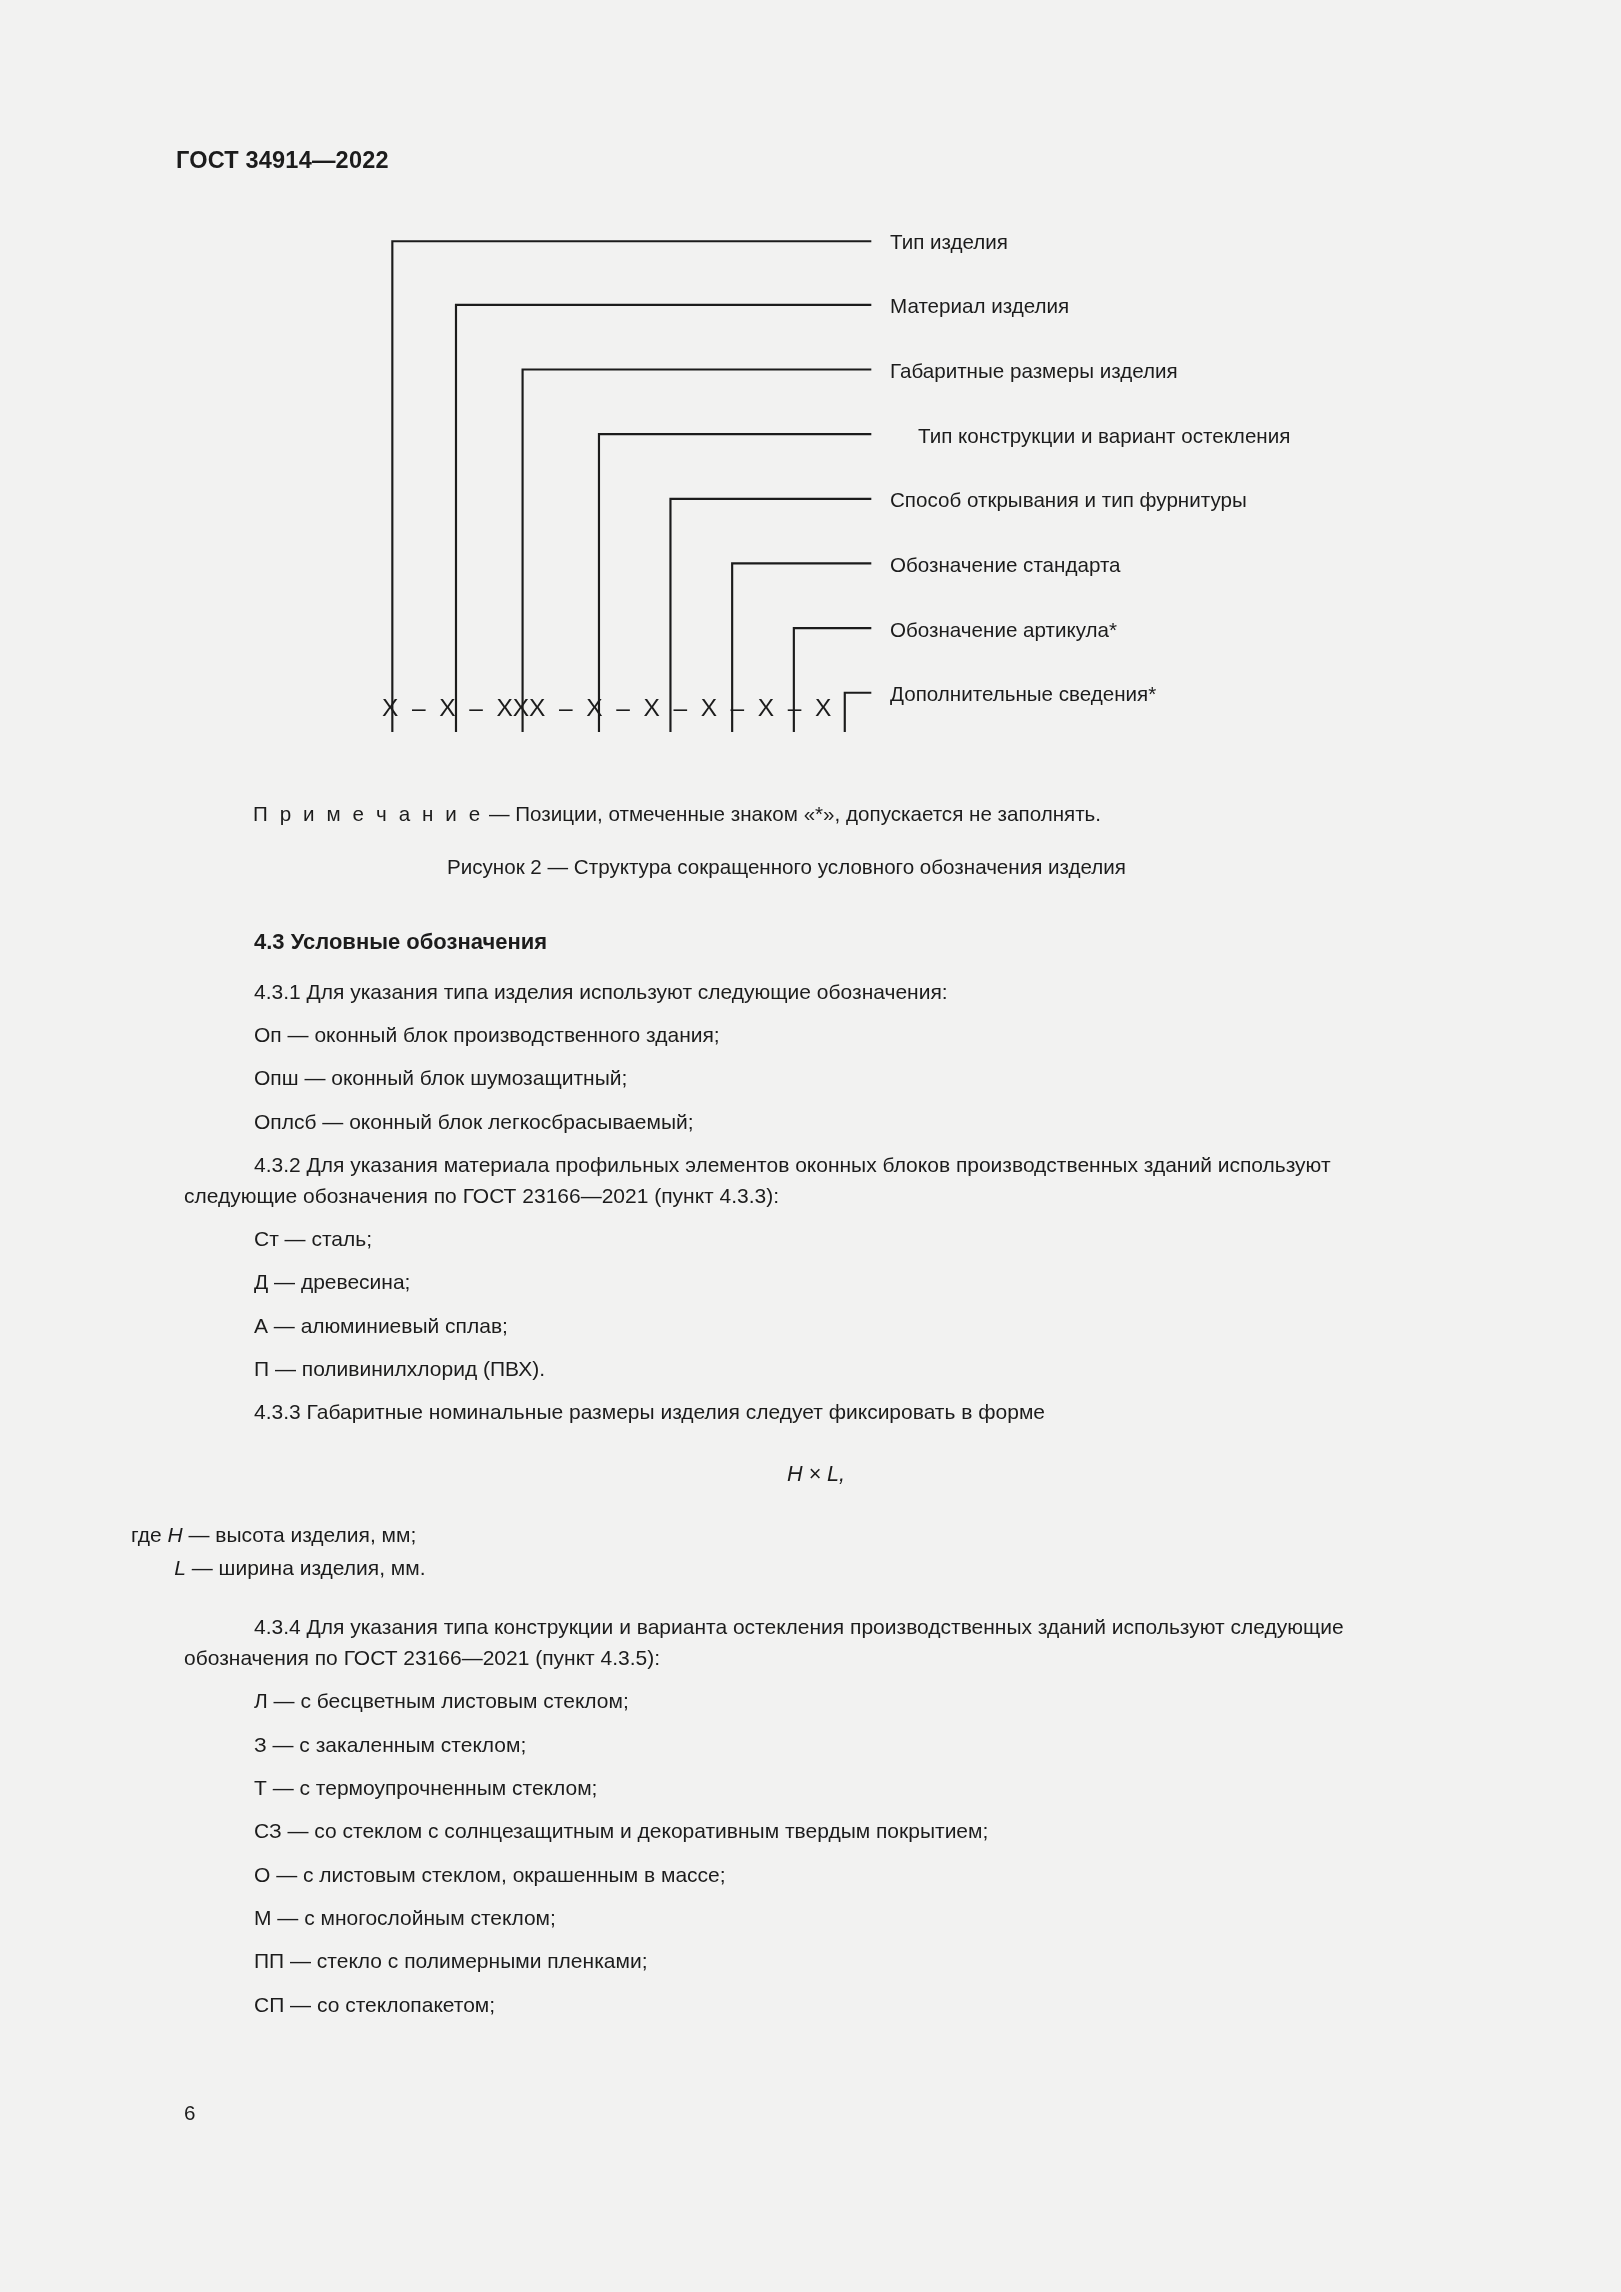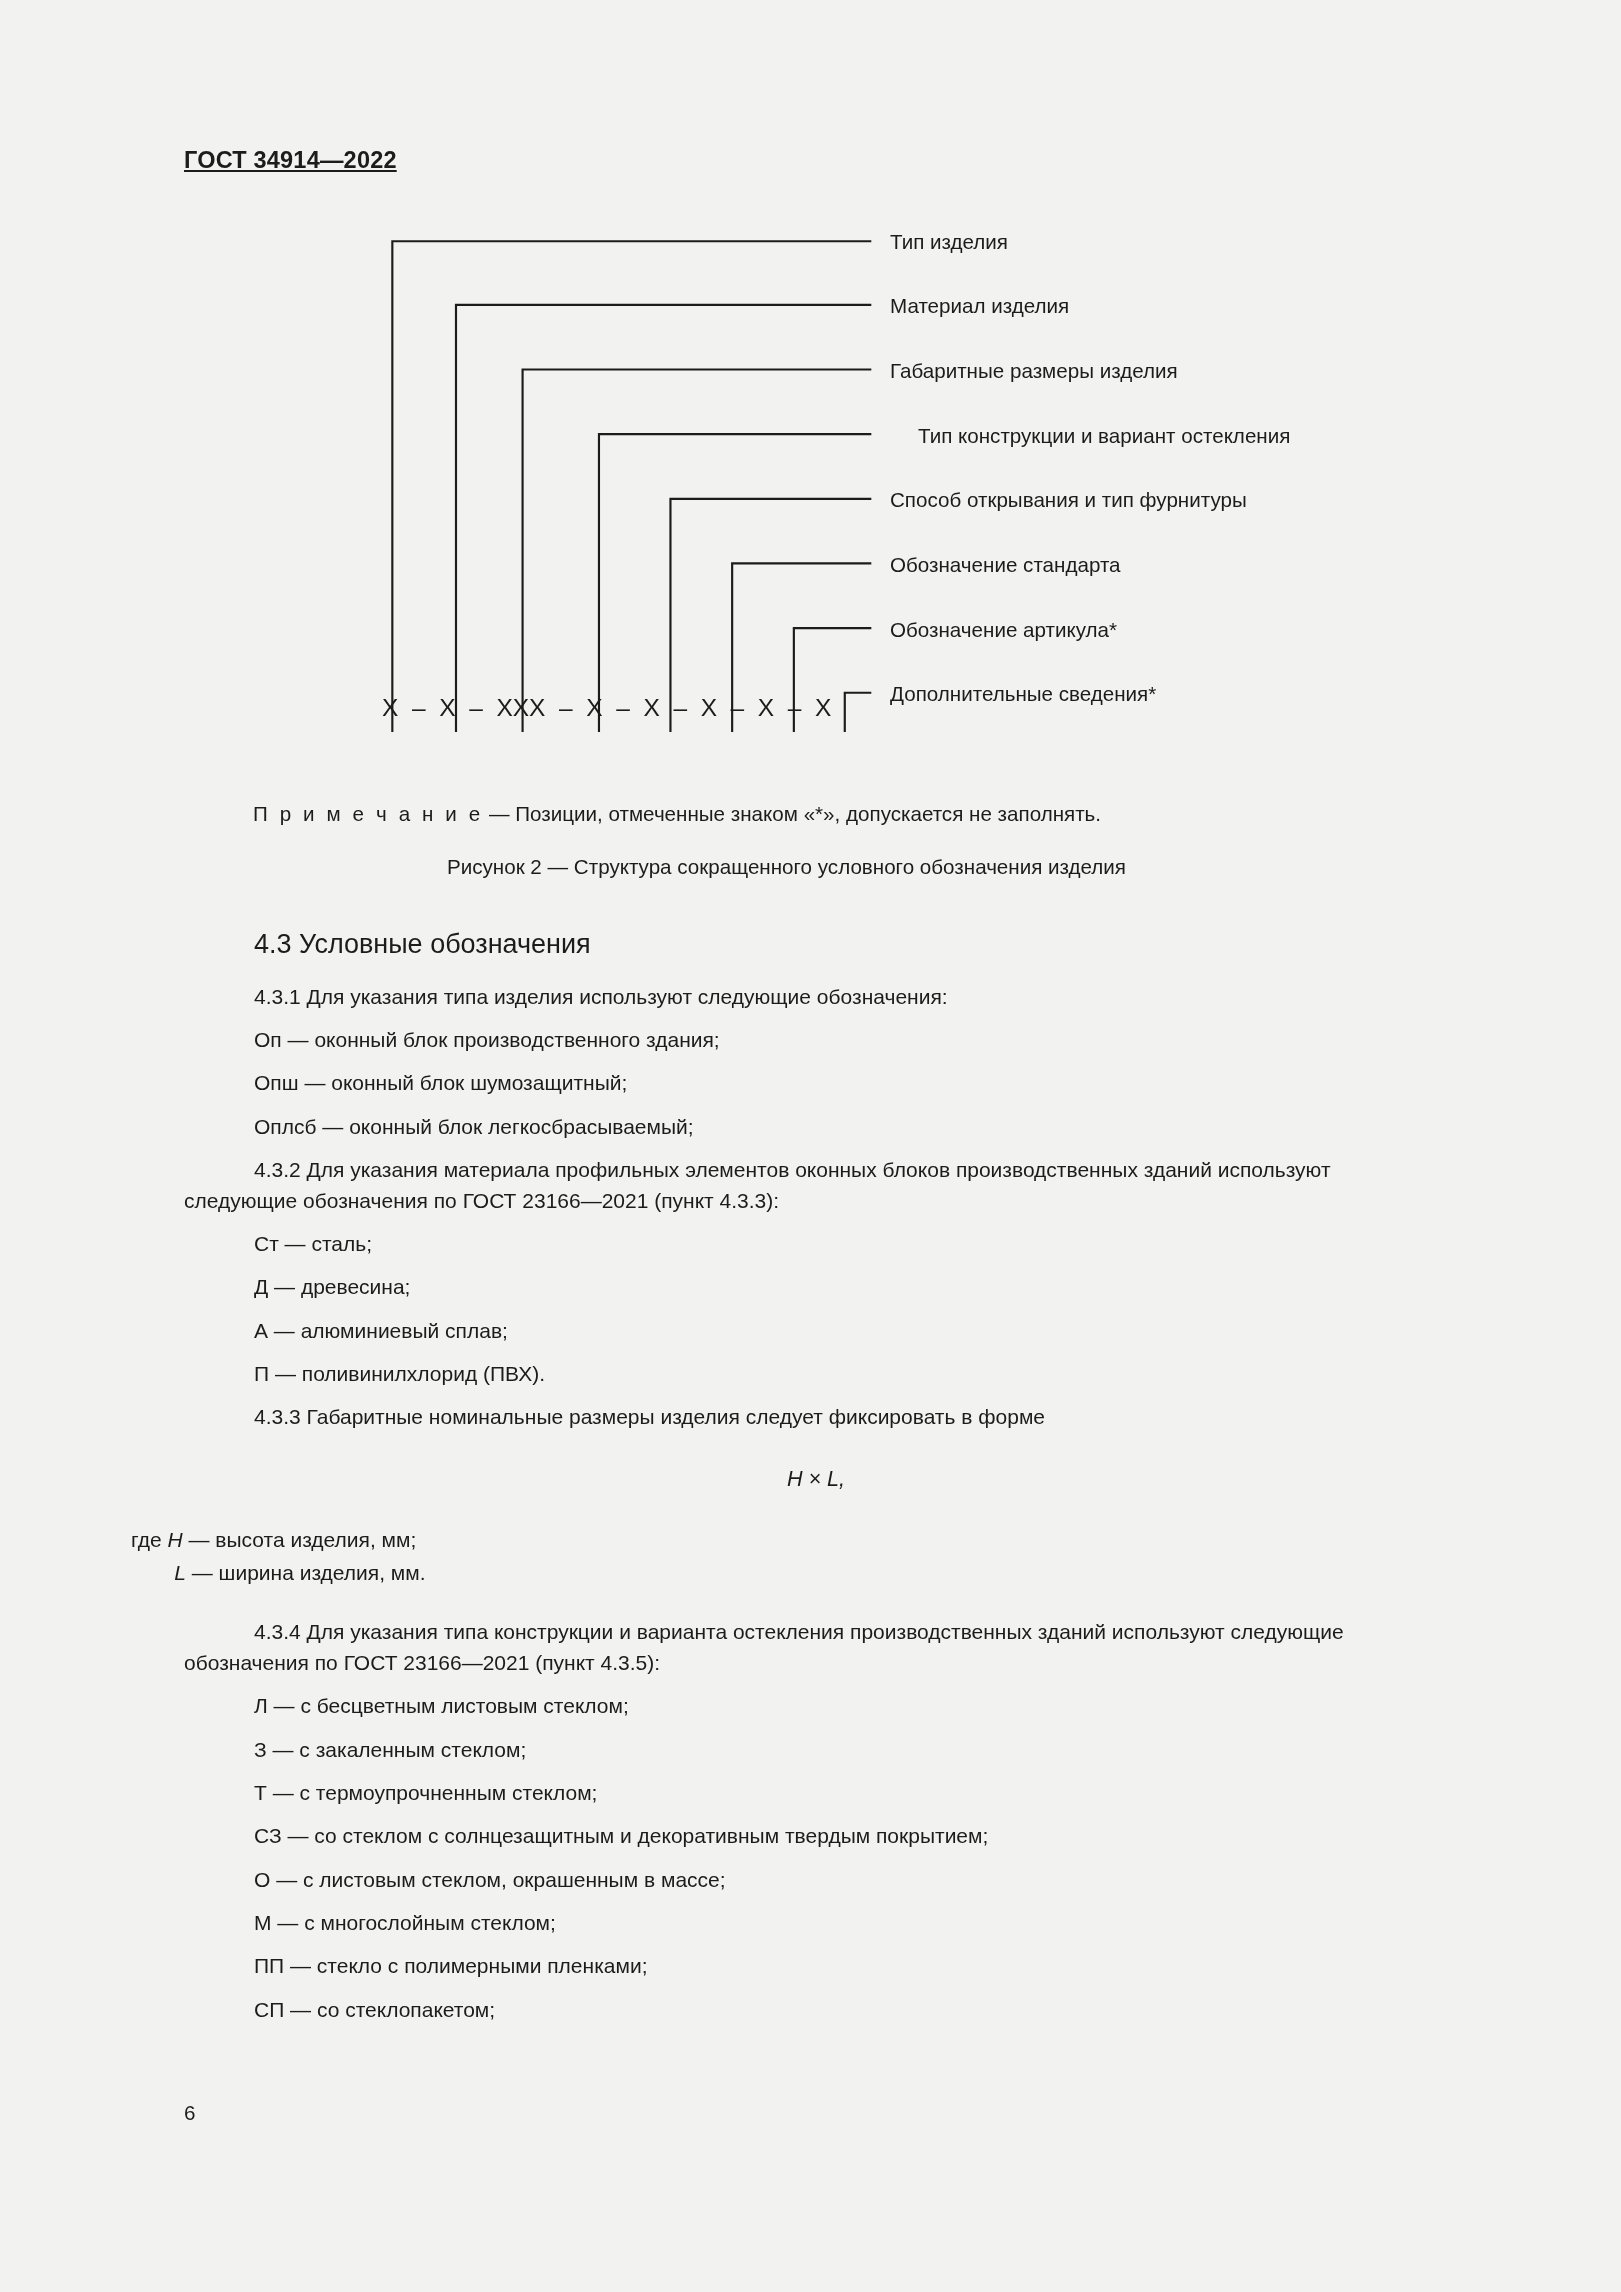--- a/index.html
+++ b/index.html
@@ -13,26 +13,25 @@
     height: 2293px;
     background: #f2f2f1;
     font-family: "Liberation Sans", sans-serif;
     color: #1c1c1c;
     overflow: hidden;
   }
 
   
   .doc-header {
     position: absolute;
-    left: 184px;
+    left: 176px;
     top: 147px;
     font-size: 23.5px;
     font-weight: bold;
     letter-spacing: 0.2px;
-    text-decoration: underline;
   }
 
   
   .figure {
     position: absolute;
     left: 0;
     top: 206px;
     width: 1621px;
     height: 568px;
   }
@@ -78,22 +77,22 @@
 
   
   .body {
     position: absolute;
     left: 184px;
     top: 929px;
     width: 1264px;
     font-size: 21px;
   }
   .h3 {
-    font-weight: normal;
-    font-size: 27px;
+    font-weight: bold;
+    font-size: 22px;
     margin: 0 0 21.6px 70px;
   }
   .para {
     margin: 0 0 12.7px 0;
     text-indent: 70px;
     line-height: 1.46;
   }
   .item {
     margin: 0 0 12.7px 0;
     padding-left: 70px;

